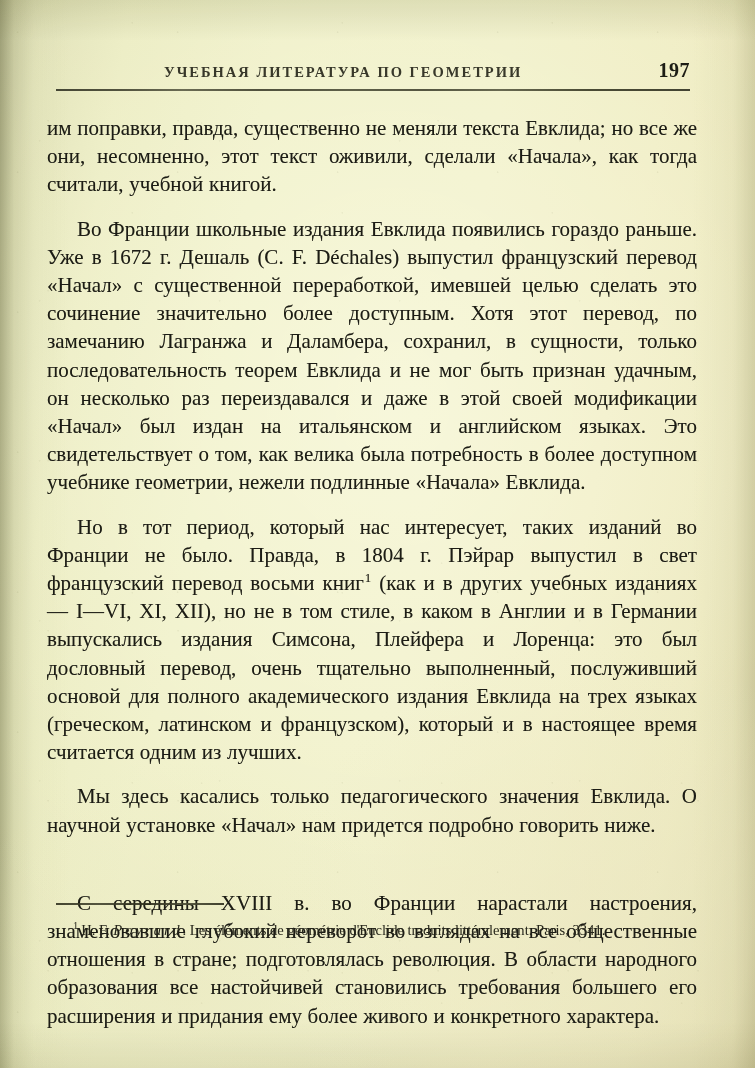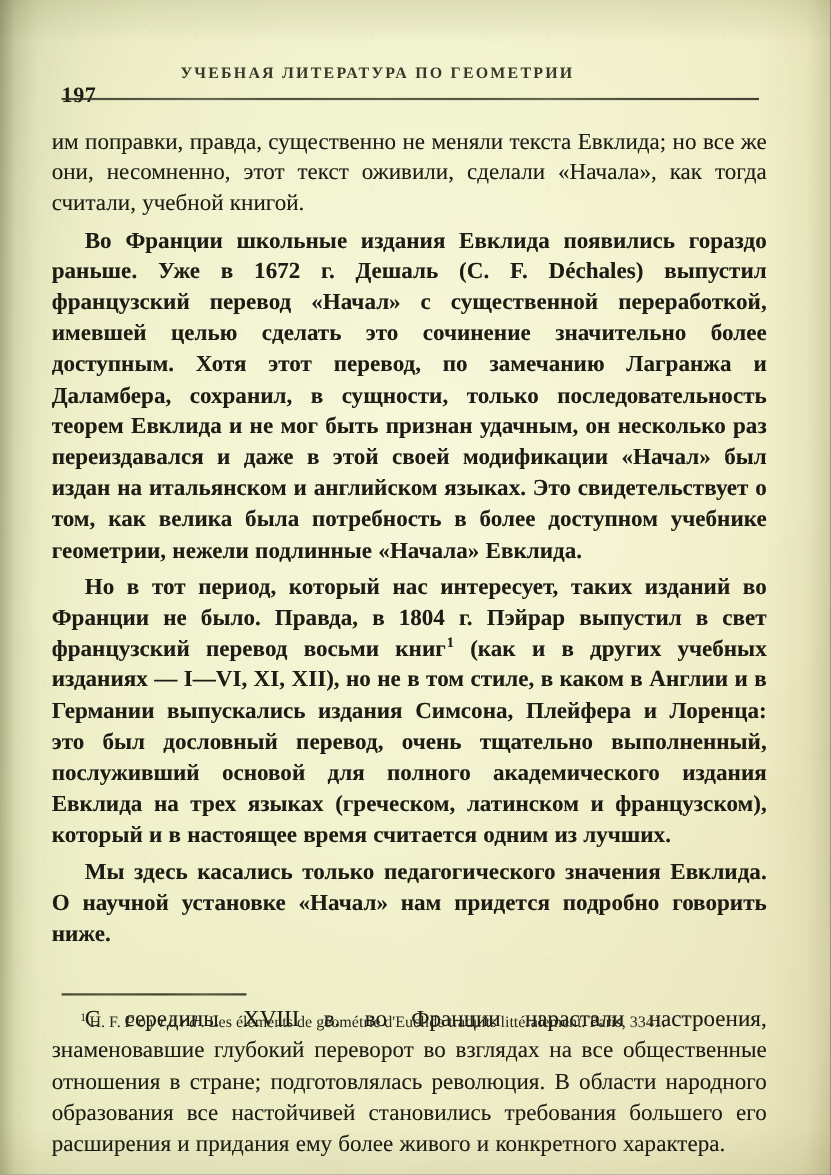--- a/index.html
+++ b/index.html
@@ -50,21 +50,20 @@
 
   
   .running-head {
     position: absolute;
     left: 56px;
     top: 59px;
     width: 634px;
     display: flex;
     align-items: baseline;
     justify-content: space-between;
-    flex-direction: column;
   }
   .head-title {
     font-size: 14.5px;
     letter-spacing: 2.0px;
     font-weight: 700;
     color: #2a2a1e;
     text-transform: uppercase;
     padding-left: 108px;
     opacity: 0.93;
   }
@@ -97,21 +96,21 @@
     margin: 0;
     font-size: 21px;
     line-height: 28.2px;
     text-align: justify;
     text-indent: 30px;
     color: #1c1c15;
     word-spacing: 0.4px;
     text-shadow: 0 0 0.6px rgba(40,40,25,0.35);
   }
   p.para.noindent { text-indent: 0; }
-  p.para + p.para { margin-top: 5px; font-weight: bold; }
+  p.para + p.para { margin-top: 16px; }
 
   .gap {
     height: 50px;
   }
 
   sup.fnref {
     font-size: 0.62em;
     vertical-align: super;
     line-height: 0;
     padding-left: 1px;

